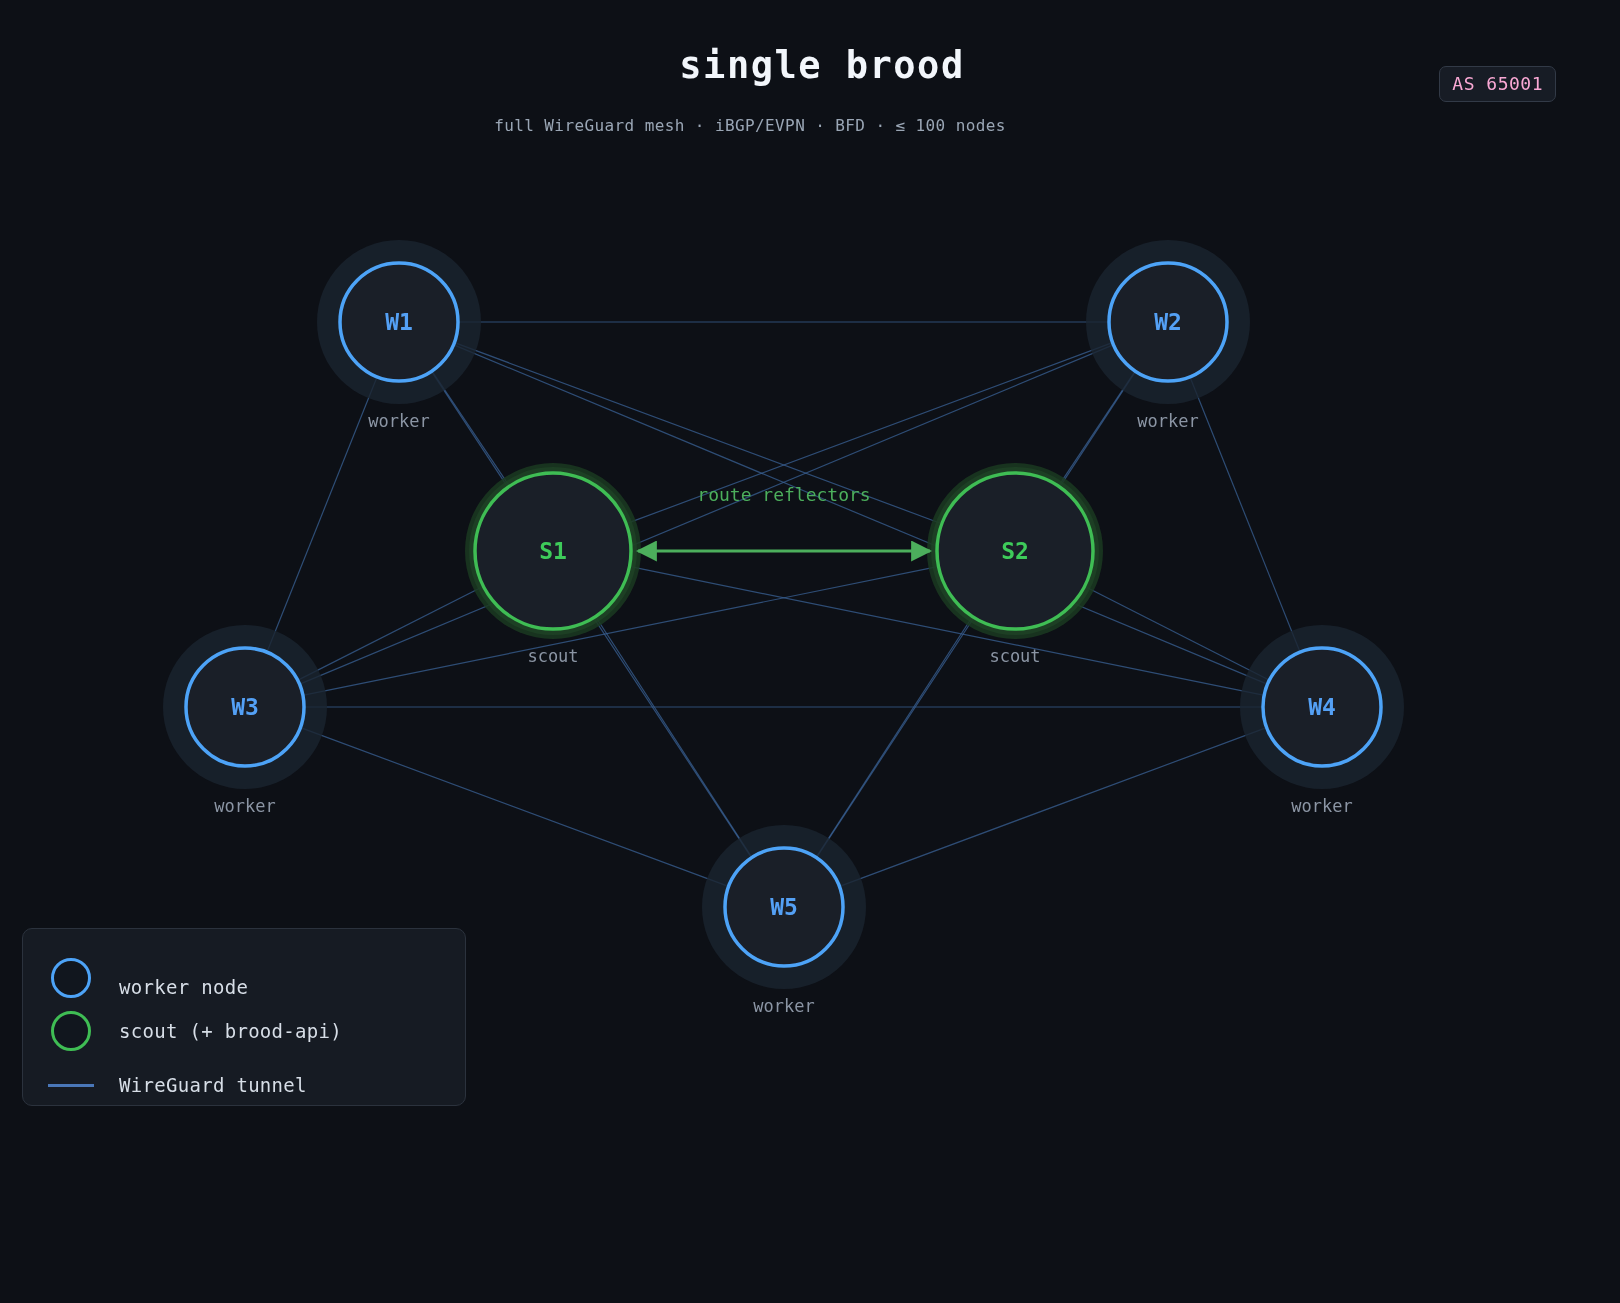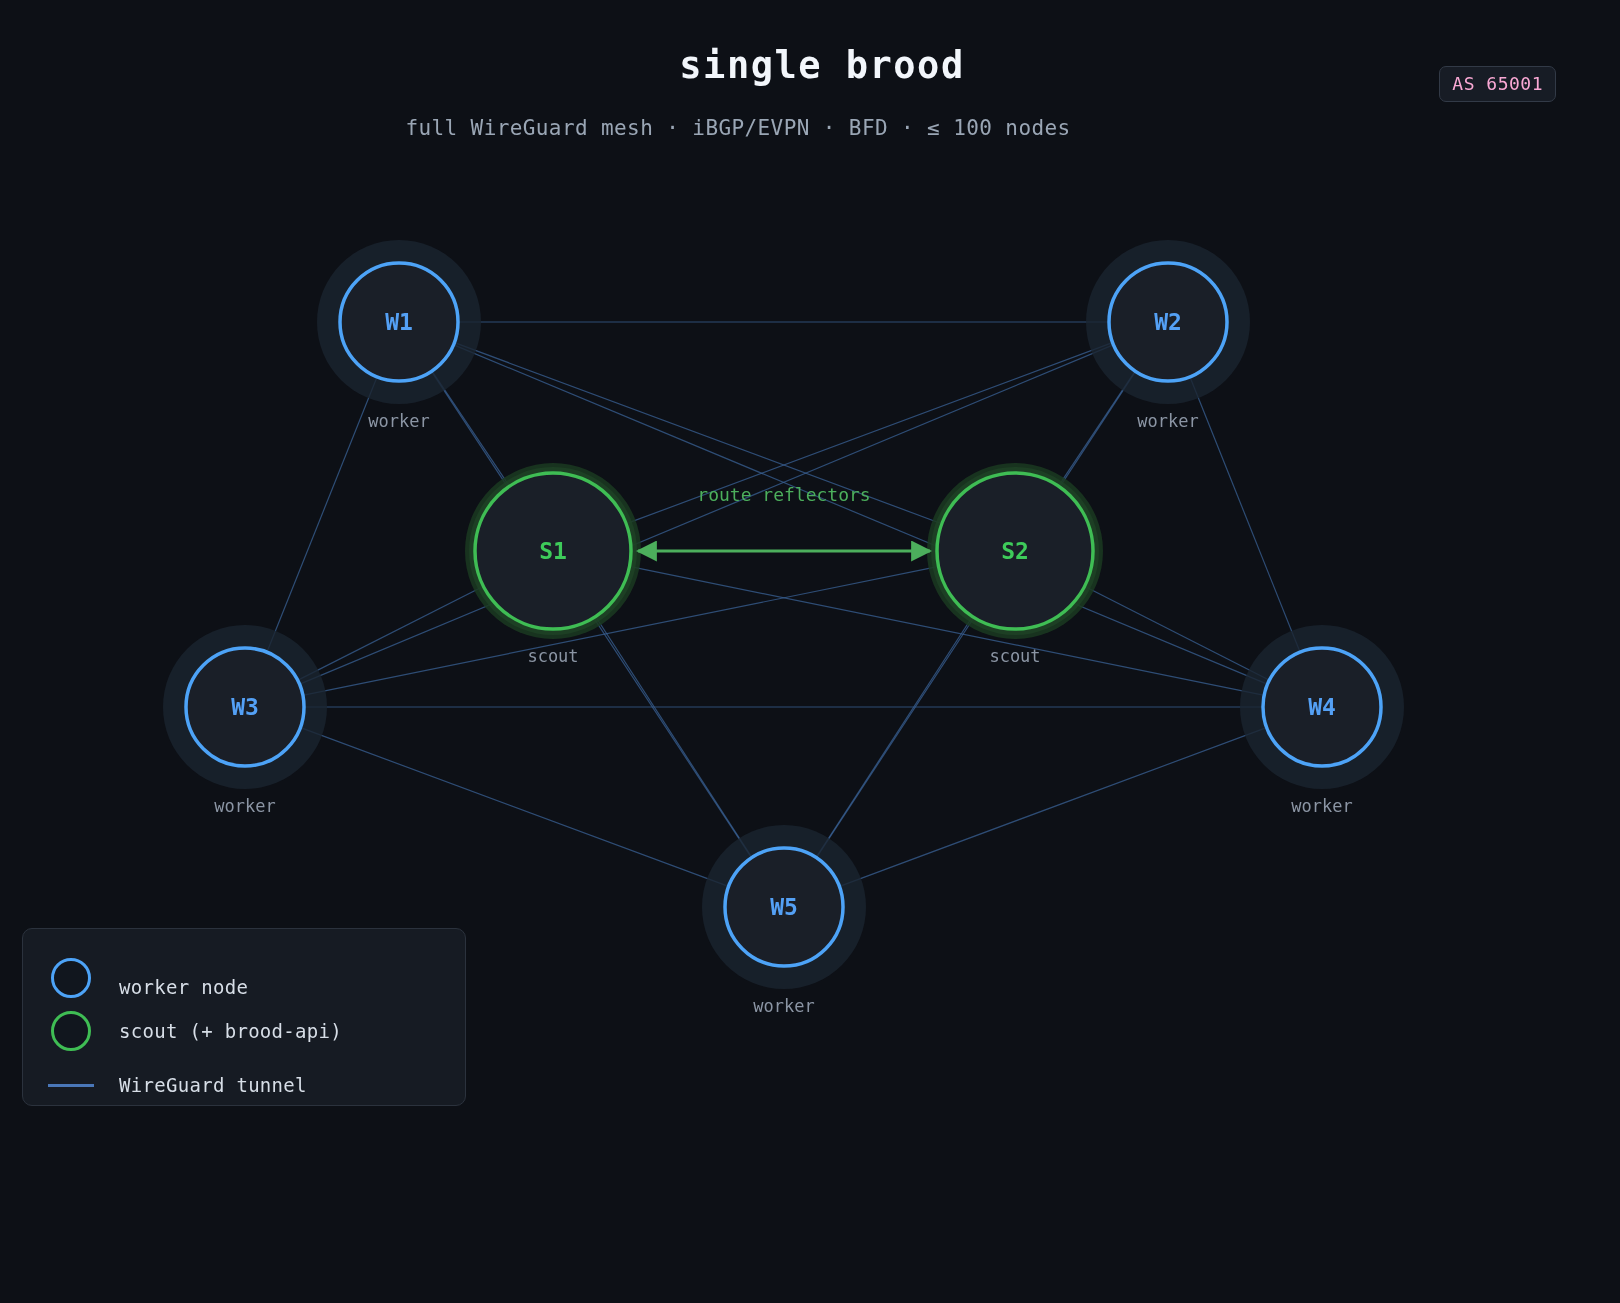--- a/index.html
+++ b/index.html
@@ -29,24 +29,24 @@
     left: 12px; top: 44px;
     width: 1620px;
     text-align: center;
     font-size: 37px;
     font-weight: bold;
     letter-spacing: 1.5px;
     color: #f2f6fb;
   }
   #page-subtitle {
     position: absolute;
-    left: 0; top: 116px;
+    left: 12px; top: 116px;
     width: 1476px;
     text-align: center;
-    font-size: 21px;
+    font-size: 16px;
     letter-spacing: 0.4px;
     color: #9aa6b5;
   }
   #as-badge {
     position: absolute;
     right: 64px;
     top: 54px;
     padding: 6px 12px 7px 12px;
     border: 1px solid #323a47;
     border-radius: 7px;

